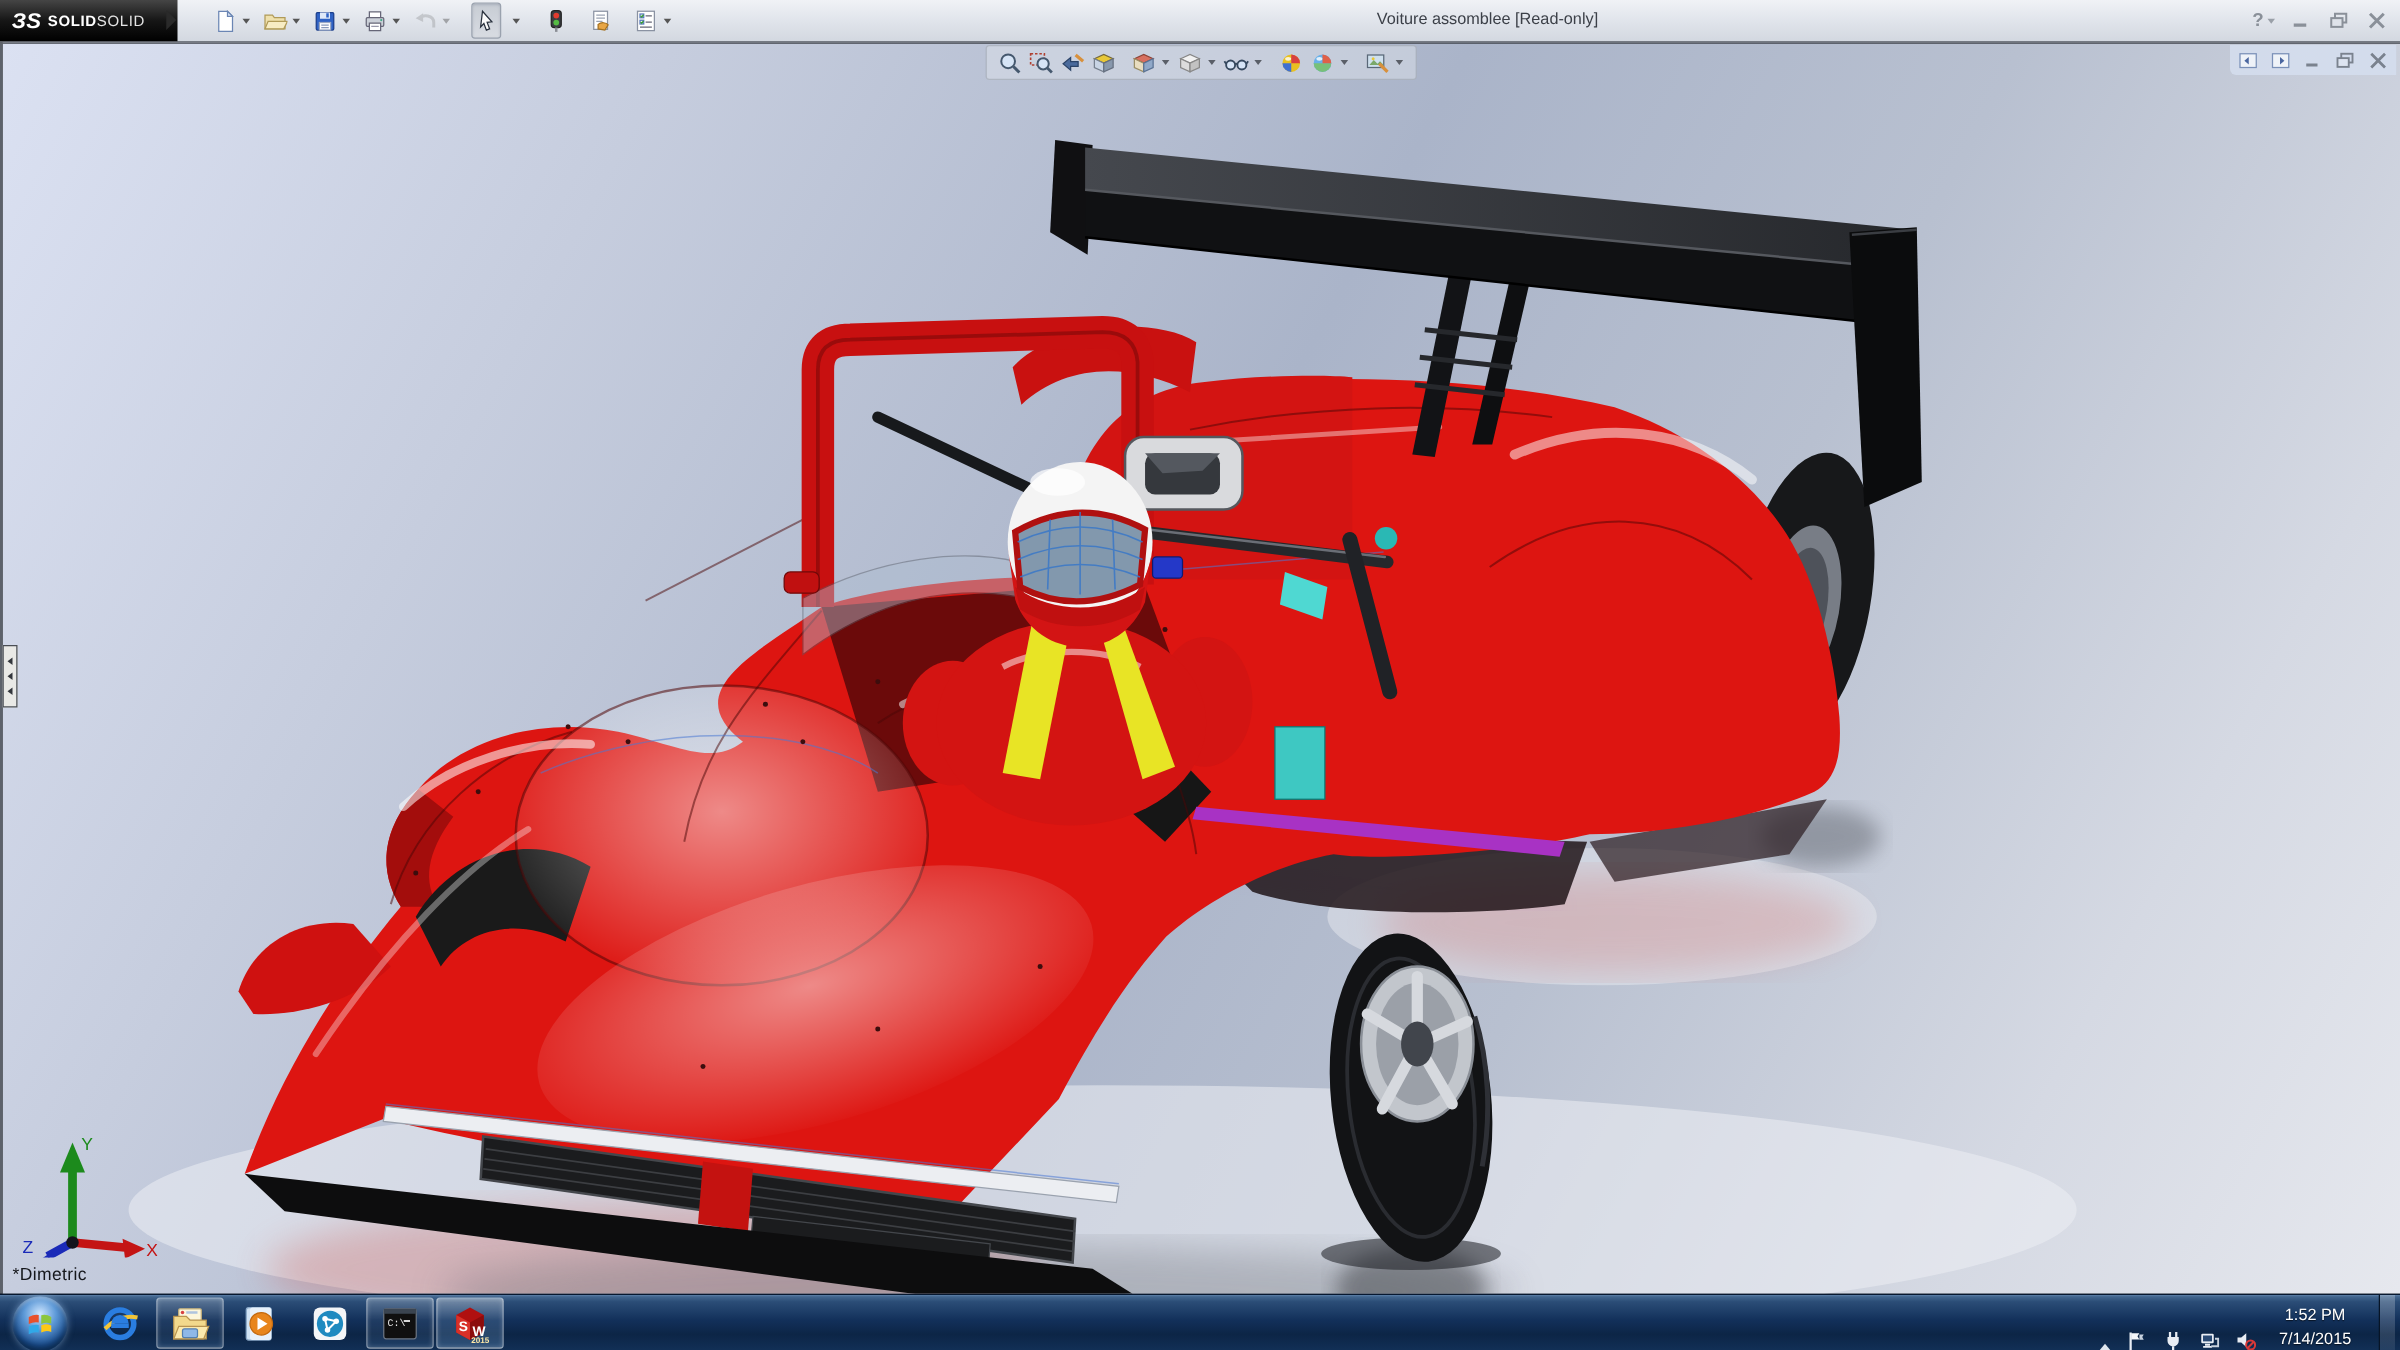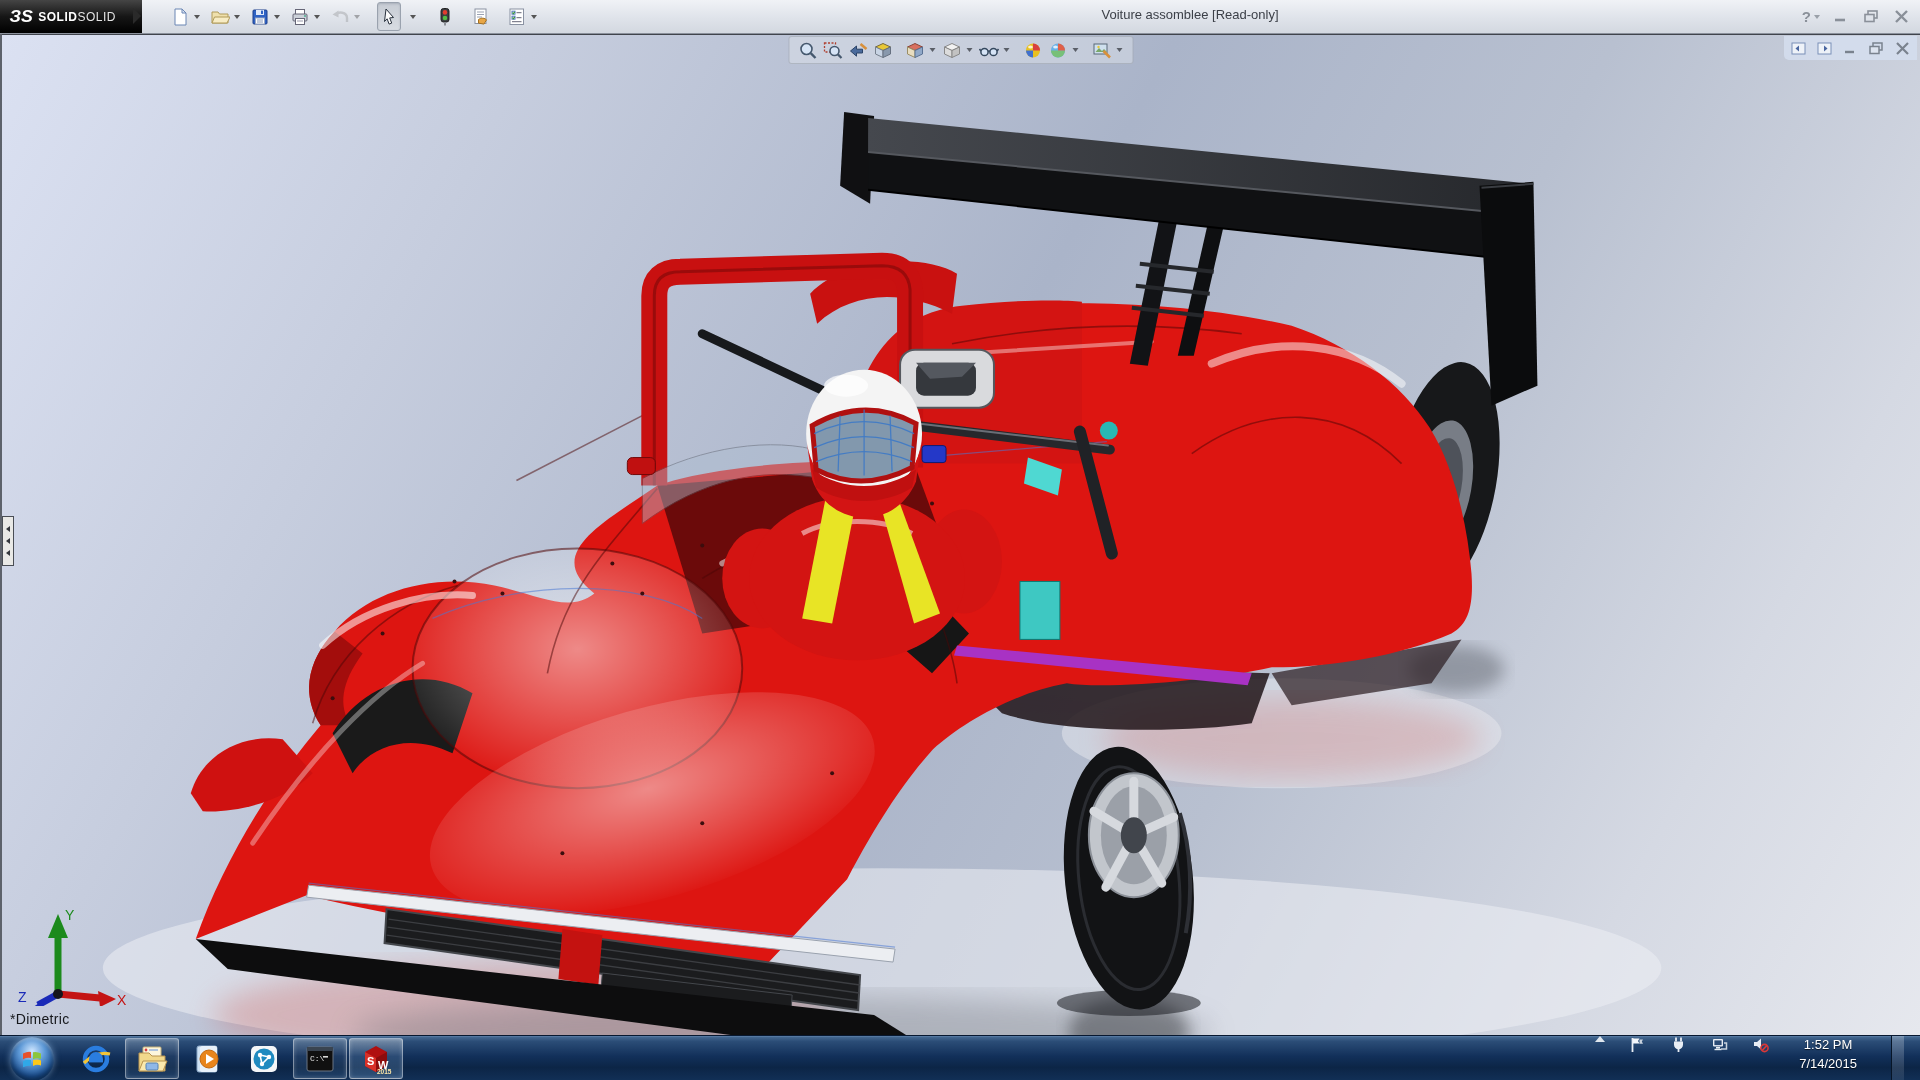--- a/index.html
+++ b/index.html
@@ -74,21 +74,21 @@
     background:radial-gradient(circle at 50% 32%,#cfe6ff 0%,#5e9ad8 34%,#1c4e8e 68%,#0b2a52 100%);
     box-shadow:0 0 6px #9cc4ee88, inset 0 -3px 6px #06203fcc, inset 0 2px 3px #ffffff66;}
   .start-orb svg{position:absolute;left:10px;top:10px;width:24px;height:24px;}
   .tb-app{position:relative;width:54px;height:41px;margin:0 1px;display:flex;align-items:center;justify-content:center;
     border-radius:3px;cursor:pointer;}
   .tb-app.running{border:1px solid rgba(255,255,255,.45);
     background:linear-gradient(rgba(255,255,255,.22),rgba(255,255,255,.06) 45%,rgba(90,140,190,.18));
     box-shadow:inset 0 0 4px rgba(255,255,255,.25);box-sizing:border-box;}
   .tb-app.active{background:linear-gradient(rgba(255,255,255,.34),rgba(160,200,240,.18) 45%,rgba(120,170,220,.28));}
   .tb-app svg{width:32px;height:32px;}
-  .tray{margin-left:auto;display:flex;align-items:flex-start;gap:24px;padding-right:16px;height:100%;}
+  .tray{margin-left:auto;display:flex;align-items:flex-end;gap:12px;padding-right:4px;height:100%;}
   .tray-ic{cursor:pointer;display:flex;align-items:center;}
   .tray-ic svg{width:17px;height:17px;}
   .tray-up{width:0;height:0;border-bottom:6px solid #dfe6ee;border-left:5px solid transparent;border-right:5px solid transparent;cursor:pointer;}
   .clock{color:#fff;font-size:13px;text-align:center;line-height:1.45;text-shadow:0 1px 1px #000a;cursor:default;padding:0 6px;}
   .show-desktop{width:12px;height:45px;margin-left:4px;border-left:1px solid #071527;
     background:linear-gradient(rgba(255,255,255,.25),rgba(255,255,255,.08));cursor:pointer;}
 </style>
 </head>
 <body>
 

